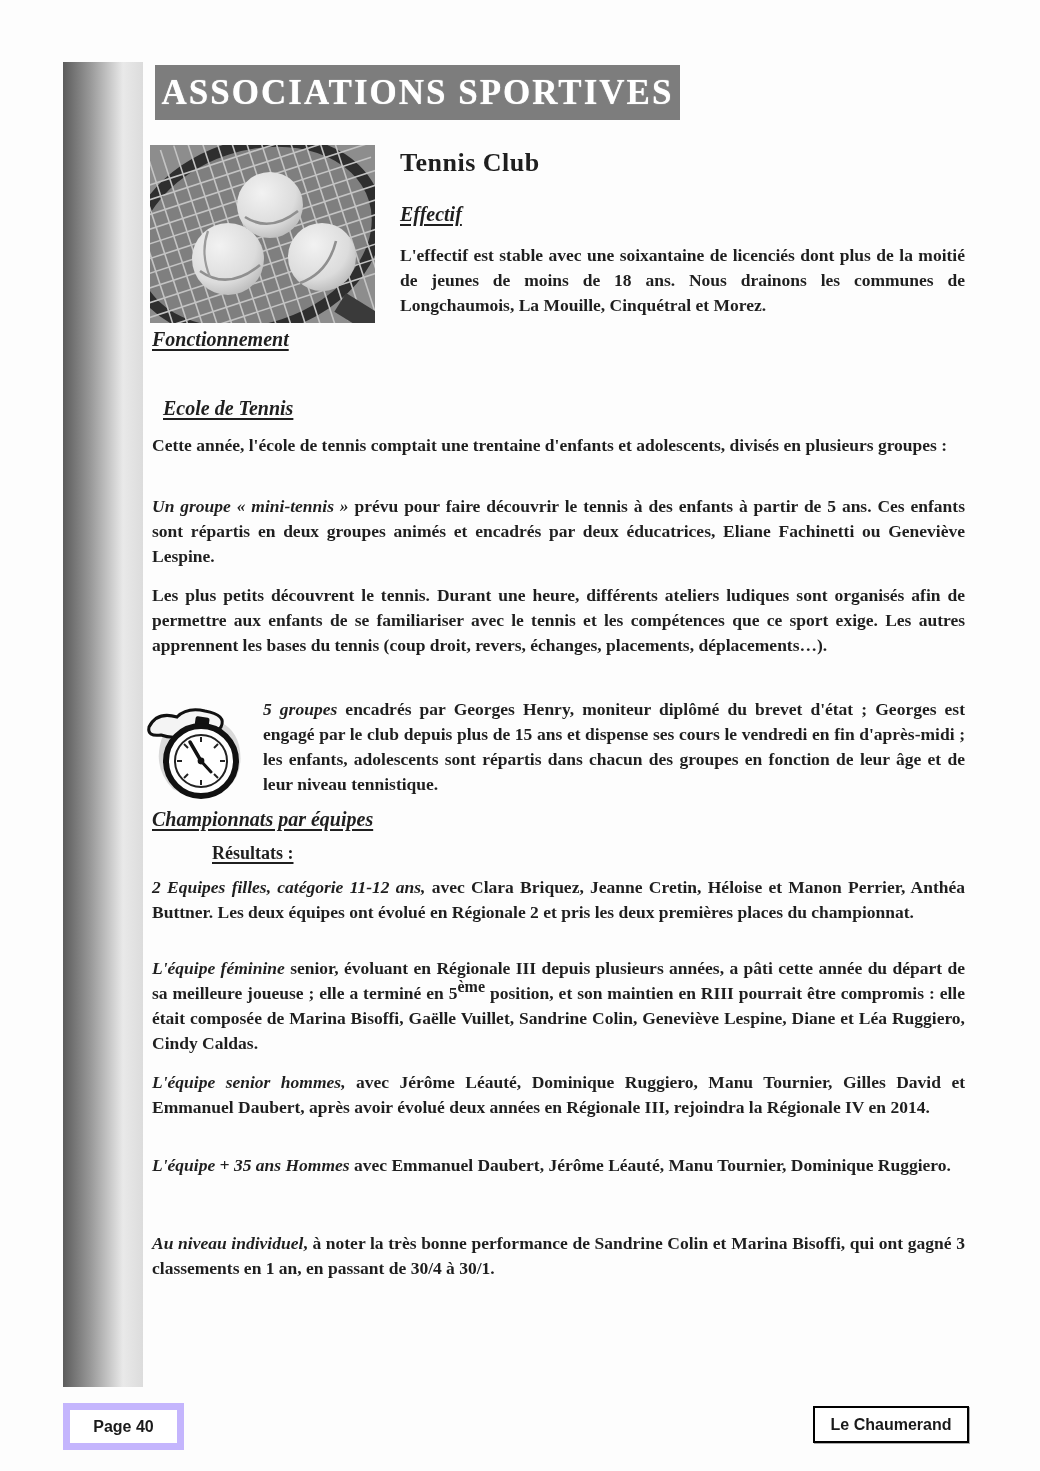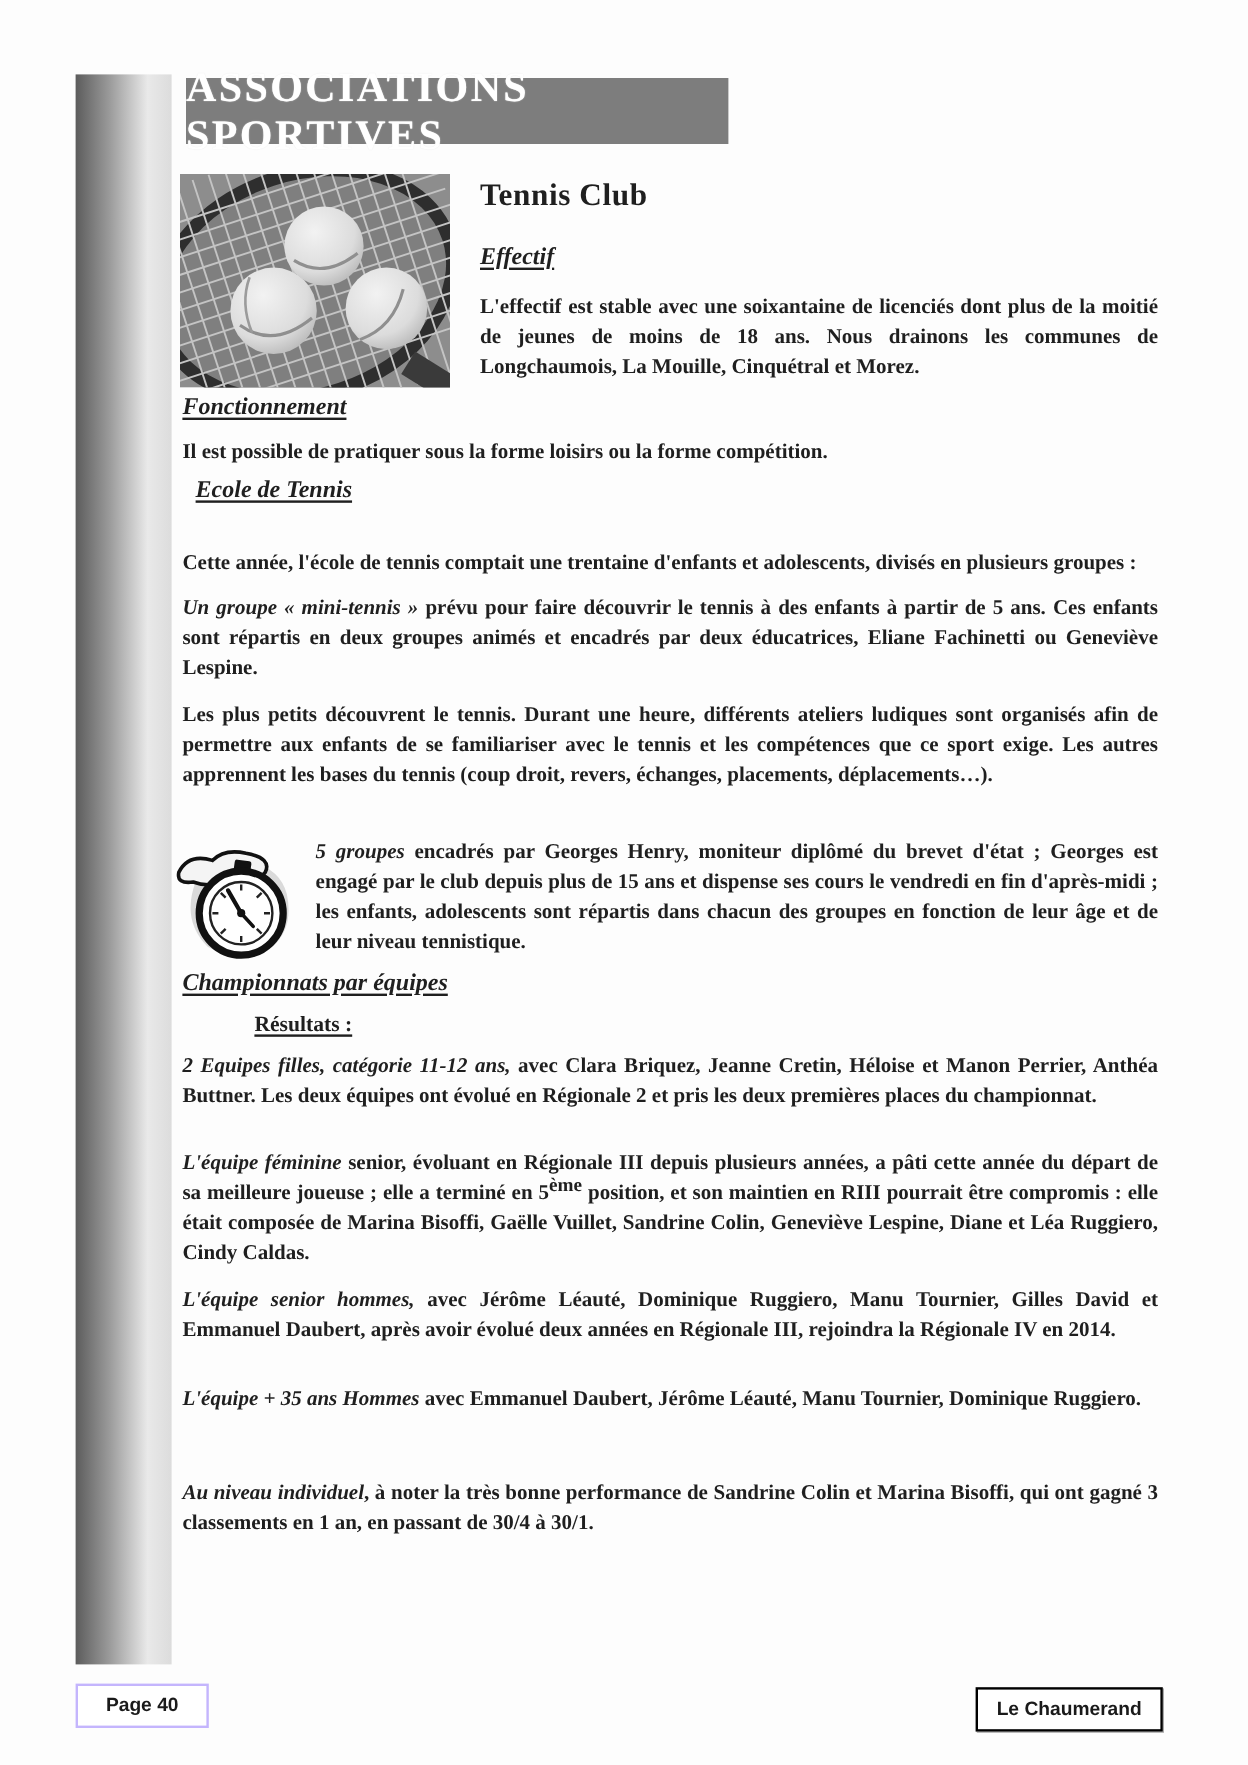--- a/index.html
+++ b/index.html
@@ -9,21 +9,21 @@
     background:#fdfdfd;
     font-family:"Liberation Serif", serif;
     color:#1f1f1f;
     overflow:hidden;
   }
   .sidebar-gradient{
     position:absolute;left:63px;top:62px;width:80px;height:1325px;
     background:linear-gradient(to right,#5c5c5c 0%,#9a9a9a 35%,#e9e9e9 75%,#dcdcdc 100%);
   }
   .banner{
-    position:absolute;left:155px;top:65px;width:452px;height:55px;
+    position:absolute;left:155px;top:65px;width:525px;height:55px;
     background:#7d7d7d;
     display:flex;align-items:center;justify-content:center;
   }
   .banner span{
     color:#ffffff;font-weight:bold;font-size:35px;letter-spacing:2px;
     font-family:"Liberation Serif", serif;
     text-shadow:0 0 1px #e8e8e8;
   }
   .photo-frame{
     position:absolute;left:150px;top:145px;width:225px;height:178px;
@@ -54,21 +54,21 @@
   }
   sup{font-size:16px;line-height:0;}
   .clock-art{position:absolute;left:143px;top:697px;width:112px;height:106px;}
   .footer-box{
     position:absolute;
     background:#ffffff;
     display:flex;align-items:center;justify-content:center;
     font-family:"Liberation Sans", sans-serif;
     font-weight:bold;font-size:16px;color:#1a1a1a;
   }
-  .footer-box.left{left:63px;top:1403px;width:107px;height:33px;border:2px solid #c4b5fd;}
+  .footer-box.left{left:63px;top:1403px;width:107px;height:33px;border:7px solid #c4b5fd;}
   .footer-box.right{left:813px;top:1406px;width:152px;height:33px;border:2px solid #000000;box-shadow:1px 1px 0 #aaa;}
 </style>
 </head>
 <body>
 
 <div class="page">
 
   <div class="sidebar-gradient"></div>
 
   <div class="banner">
@@ -133,24 +133,23 @@
       </g>
     </svg>
   </div>
 
   <div class="doc-title">Tennis Club</div>
 
   <div class="section-heading" style="left:400px;top:203px;">Effectif</div>
   <div class="para col-right" style="top:243px;">L'effectif est stable avec une soixantaine de licenciés dont plus de la moitié de jeunes de moins de 18 ans. Nous drainons les communes de Longchaumois, La Mouille, Cinquétral et Morez.</div>
 
   <div class="section-heading" style="left:152px;top:328px;">Fonctionnement</div>
-  <div class="para col-main" style="top:364px;">Il est possible de pratiquer sous la forme loisirs ou la forme compétition.</div>
 
   <div class="section-heading" style="left:152px;top:397px;margin-left:11px;">Ecole de Tennis</div>
-  <div class="para col-main" style="top:456px;">Cette année, l'école de tennis comptait une trentaine d'enfants et adolescents, divisés en plusieurs groupes :</div>
+  <div class="para col-main" style="top:433px;">Cette année, l'école de tennis comptait une trentaine d'enfants et adolescents, divisés en plusieurs groupes :</div>
 
   <div class="para col-main" style="top:494px;">
     <span class="lead">Un groupe « mini-tennis »</span><span> prévu pour faire découvrir le tennis à des enfants à partir de 5 ans. Ces enfants sont répartis en deux groupes animés et encadrés par deux éducatrices, Eliane Fachinetti ou Geneviève Lespine.</span>
   </div>
 
   <div class="para col-main" style="top:583px;">Les plus petits découvrent le tennis. Durant une heure, différents ateliers ludiques sont organisés afin de permettre aux enfants de se familiariser avec le tennis et les compétences que ce sport exige. Les autres apprennent les bases du tennis (coup droit, revers, échanges, placements, déplacements…).</div>
 
   <div class="clock-art">
     <svg width="112" height="106" viewBox="0 0 112 106">
       <path d="M20 38 Q8 70 30 92 Q58 108 84 92 Q102 76 96 48 Q90 26 66 22 Q38 18 20 38 Z" fill="#dadada"></path>

